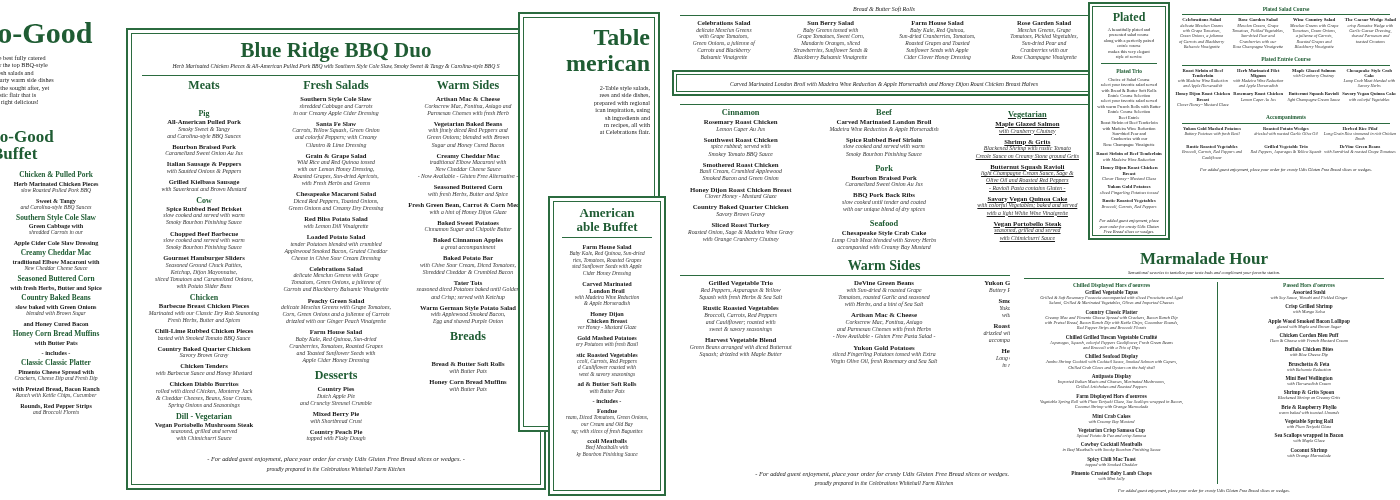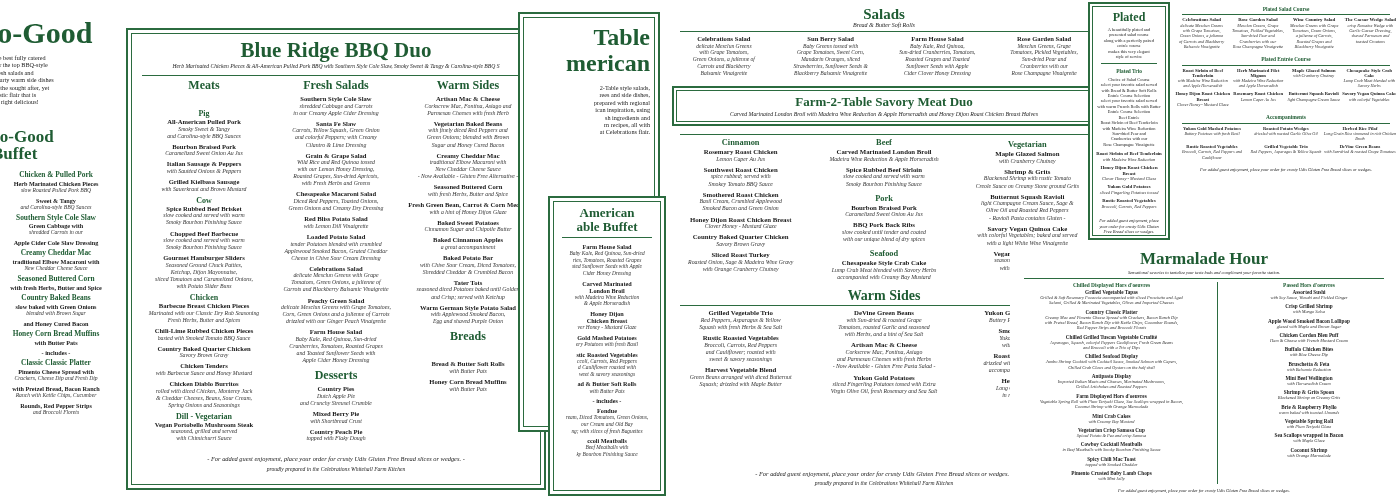--- a/index.html
+++ b/index.html
@@ -412,21 +412,20 @@
             <div class="item" style="font-size: 6.2px; line-height: 7.13px; white-space: pre-line;">ccoli Meatballs</div>
             <div class="desc" style="font-size: 5.4px; line-height: 6.588px; white-space: pre-line;">Beef Meatballs with
 ky Bourbon Finishing Sauce</div>
           </div>
         </div>
     </div>
   </div>
 
   <div class="panel" id="card-f2t">
     <div style="padding:6px 4px 0;">
-      <div class="ttl" style="font-size:15px;line-height:16px;">Salads</div>
       <div class="center" style="font-size:6px;font-style:italic;">Bread &amp; Butter Soft Rolls</div>
       <div class="rule" style="width:96%;margin:3px auto;"></div>
       <div class="cols4" id="f2t-salads">
           <div style="flex: 1 1 0%;">
             <div style="margin-bottom: 3px;">
               <div class="item" style="font-size: 6.6px; line-height: 7.59px; white-space: pre-line;">Celebrations Salad</div>
               <div class="desc" style="font-size: 5.6px; line-height: 6.832px; white-space: pre-line;">delicate Mesclun Greens
 with Grape Tomatoes,
 Green Onions, a julienne of
 Carrots and Blackberry
@@ -461,21 +460,20 @@
 Sun-dried Pear and
 Cranberries with our
 Rose Champagne Vinaigrette</div>
             </div>
           </div>
         </div>
     </div>
 
     <div class="bordered" style="margin:6px 4px 0;padding:0;">
       <div style="border:1px solid #2b6b3f;margin:2px;padding:4px 2px;">
-        <div class="ttl" style="font-size:13px;line-height:14px;">Farm-2-Table Savory Meat Duo</div>
         <div class="center" style="font-size:5.8px;font-style:italic;padding-top:2px;">Carved Marinated London Broil with Madeira Wine Reduction &amp; Apple Horseradish and Honey Dijon Roast Chicken Breast Halves</div>
       </div>
     </div>
 
     <div style="padding:6px 4px 0;">
       <div class="rule" style="width:96%;margin:2px auto 3px;"></div>
       <div style="display:flex;gap:6px;">
         <div style="flex:1;">
           <div class="s8b center" style="color:#1f5c33;">Cinnamon</div>
           <div id="f2t-poultry">
@@ -535,21 +533,21 @@
             </div>
           <div class="s8b center" style="color:#1f5c33;padding-top:3px;">Seafood</div>
           <div id="f2t-seafood">
               <div style="margin-bottom: 3px;">
                 <div class="item" style="font-size: 6.8px; line-height: 7.82px; white-space: pre-line;">Chesapeake Style Crab Cake</div>
                 <div class="desc" style="font-size: 5.8px; line-height: 7.076px; white-space: pre-line;">Lump Crab Meat blended with Savory Herbs
 accompanied with Creamy Bay Mustard</div>
               </div>
             </div>
         </div>
-        <div style="flex:1;">
+        <div style="flex:1;text-decoration:underline;">
           <div id="f2t-veg-top"></div>
           <div class="s8b center" style="color:#1f5c33;padding-top:2px;">Vegetarian</div>
           <div id="f2t-veg">
               <div style="margin-bottom: 3px;">
                 <div class="item" style="font-size: 6.8px; line-height: 7.82px; white-space: pre-line;">Maple Glazed Salmon</div>
                 <div class="desc" style="font-size: 5.8px; line-height: 7.076px; white-space: pre-line;">with Cranberry Chutney</div>
               </div>
               <div style="margin-bottom: 3px;">
                 <div class="item" style="font-size: 6.8px; line-height: 7.82px; white-space: pre-line;">Shrimp &amp; Grits</div>
                 <div class="desc" style="font-size: 5.8px; line-height: 7.076px; white-space: pre-line;">Blackened Shrimp with rustic Tomato

